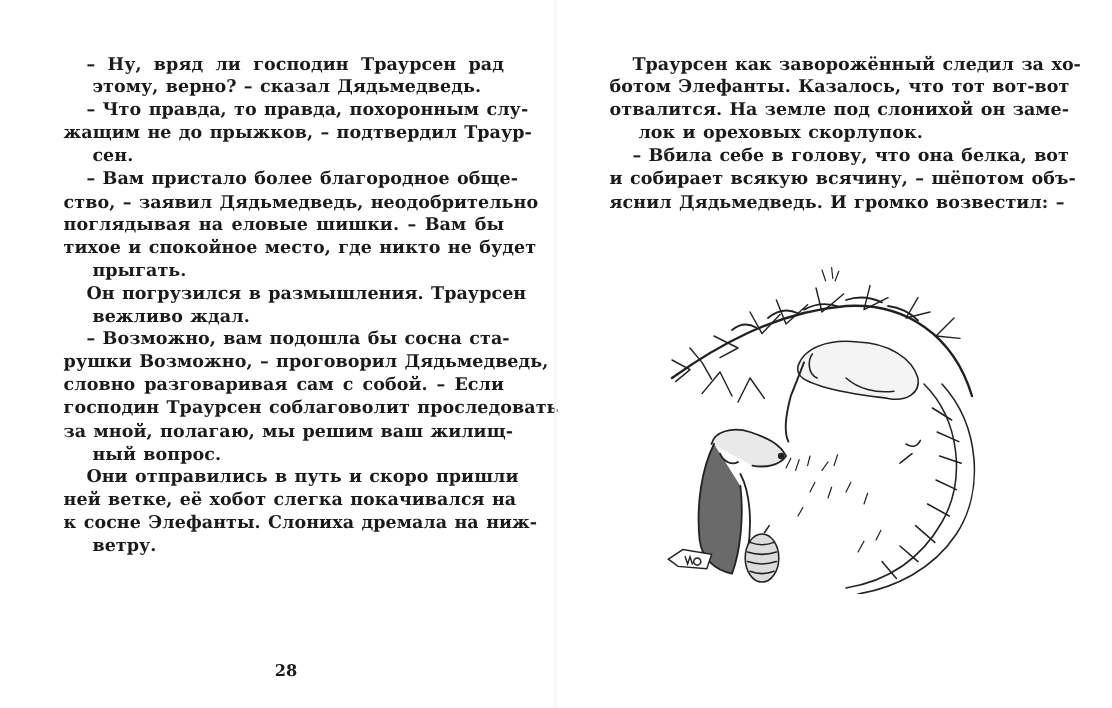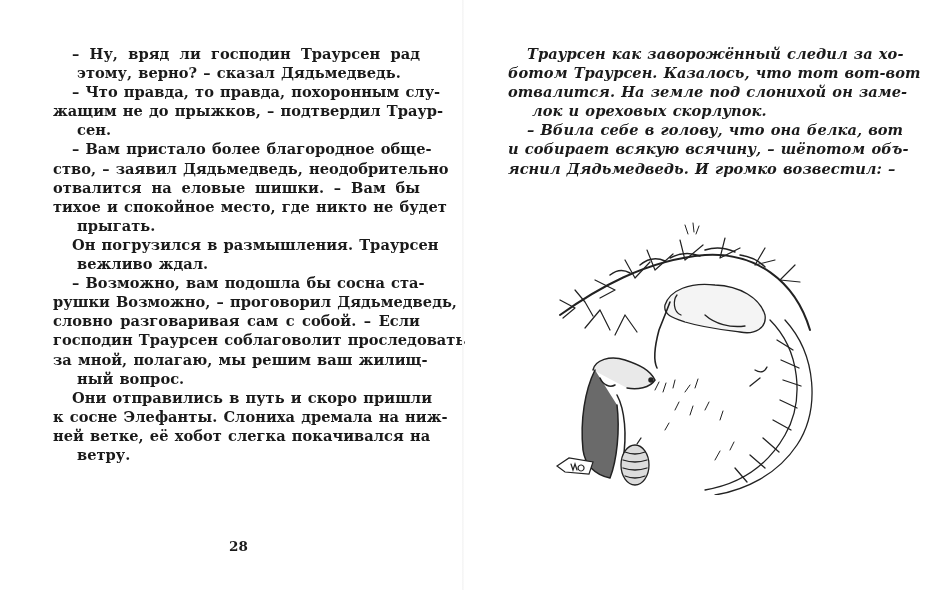--- a/index.html
+++ b/index.html
@@ -2,37 +2,37 @@
 <html><head>
 <meta charset="utf-8">
 <style>
   html, body { margin:0; padding:0; }
   body {
     width:927px; height:590px; background:#ffffff; position:relative; overflow:hidden;
     font-family:"DejaVu Serif","Liberation Serif",serif; color:#1a1a1a;
   }
   .page { position:absolute; top:0; height:590px; }
   .page-left { left:0; width:463px; }
-  .page-right { left:463px; width:464px;font-style:italic; }
+  .page-right { left:463px; width:464px; }
   .gutter { position:absolute; left:462px; top:0; width:2px; height:590px;
     background:linear-gradient(to right, #f4f4f4, #fafafa); }
   .col { position:absolute; }
   .col-left { left:53px; top:44px; width:367px; }
   .col-right { left:45px; top:44px; width:365px; }
   .para {
     font-size:14.6px; line-height:19.1px; font-weight:bold; margin:0;
     text-align:justify; text-indent:19px; letter-spacing:0.05px;
     word-spacing:1px; hyphens:manual;
   }
   .para .ln { display:block; text-align:justify; text-align-last:justify; white-space:nowrap; }
   .para .ln.last { text-align-last:left;margin-left:24px; }
   .para .ln.first { padding-left:19px; }
   .para { text-indent:0; }
   .page-number {
-    position:absolute; left:229px; top:538px; font-size:13.5px; font-weight:bold;
+    position:absolute; left:229px; top:551px; font-size:13.5px; font-weight:bold;
     font-family:"DejaVu Serif","Liberation Serif",serif;
   }
   .illustration { position:absolute; left:92px; top:220px; width:270px; height:275px; }
 </style>
 </head>
 <body>
 
 <div class="page page-left">
   <div class="col col-left">
     <p class="para">
@@ -40,53 +40,53 @@
       <span class="ln last">этому, верно? – сказал Дядьмедведь.</span>
     </p>
     <p class="para">
       <span class="ln first">– Что правда, то правда, похоронным слу-</span>
       <span class="ln">жащим не до прыжков, – подтвердил Траур-</span>
       <span class="ln last">сен.</span>
     </p>
     <p class="para">
       <span class="ln first">– Вам пристало более благородное обще-</span>
       <span class="ln">ство, – заявил Дядьмедведь, неодобрительно</span>
-      <span class="ln">отвалится на еловые шишки. – Вам бы</span>
+      <span class="ln">поглядывая на еловые шишки. – Вам бы</span>
       <span class="ln">тихое и спокойное место, где никто не будет</span>
       <span class="ln last">прыгать.</span>
     </p>
     <p class="para">
       <span class="ln first">Он погрузился в размышления. Траурсен</span>
       <span class="ln last">вежливо ждал.</span>
     </p>
     <p class="para">
       <span class="ln first">– Возможно, вам подошла бы сосна ста-</span>
       <span class="ln">рушки Возможно, – проговорил Дядьмедведь,</span>
       <span class="ln">словно разговаривая сам с собой. – Если</span>
       <span class="ln">господин Траурсен соблаговолит проследовать</span>
       <span class="ln">за мной, полагаю, мы решим ваш жилищ-</span>
       <span class="ln last">ный вопрос.</span>
     </p>
     <p class="para">
       <span class="ln first">Они отправились в путь и скоро пришли</span>
+      <span class="ln">ней ветке, её хобот слегка покачивался на</span>
       <span class="ln">к сосне Элефанты. Слониха дремала на ниж-</span>
-      <span class="ln">ней ветке, её хобот слегка покачивался на</span>
       <span class="ln last">ветру.</span>
     </p>
   </div>
   <div class="page-number">28</div>
 </div>
 
 <div class="gutter"></div>
 
 <div class="page page-right">
   <div class="col col-right">
     <p class="para">
       <span class="ln first">Траурсен как заворожённый следил за хо-</span>
-      <span class="ln">ботом Траурсен. Казалось, что тот вот-вот</span>
+      <span class="ln">ботом Элефанты. Казалось, что тот вот-вот</span>
       <span class="ln">отвалится. На земле под слонихой он заме-</span>
       <span class="ln last">лок и ореховых скорлупок.</span>
     </p>
     <p class="para">
       <span class="ln first">– Вбила себе в голову, что она белка, вот</span>
       <span class="ln">и собирает всякую всячину, – шёпотом объ-</span>
       <span class="ln">яснил Дядьмедведь. И громко возвестил: –</span>
     </p>
   </div>
 

